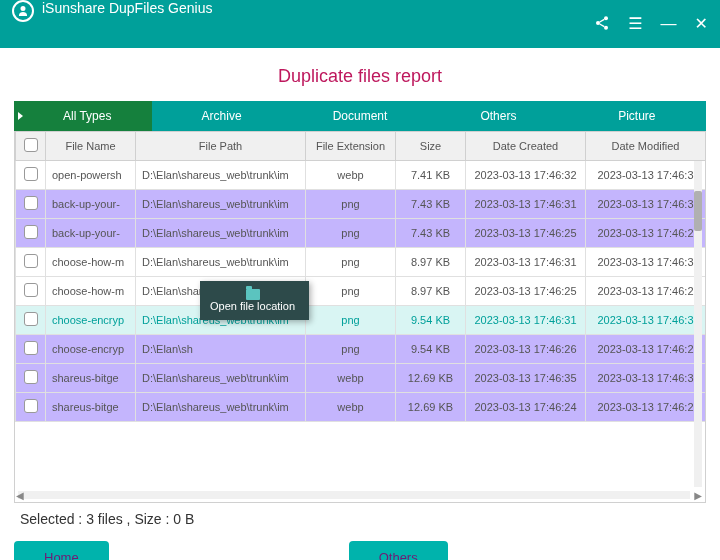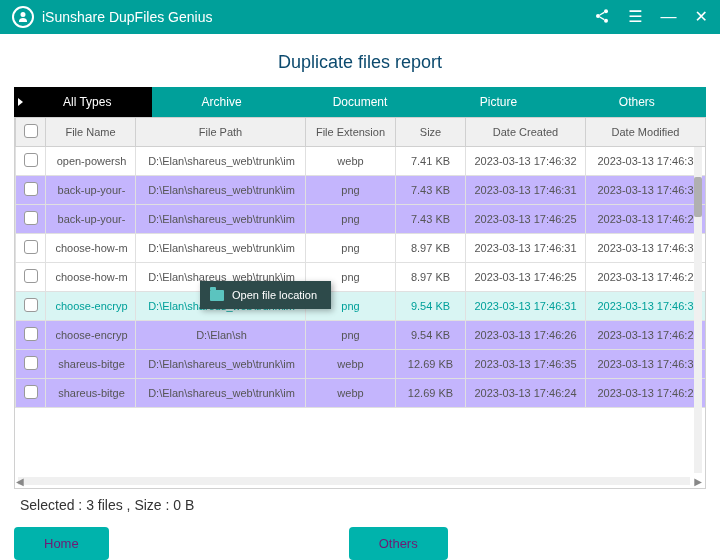--- a/index.html
+++ b/index.html
@@ -1,55 +1,55 @@
 <!DOCTYPE html>
 <html><head>
 <meta charset="utf-8">
 <style>
   * { box-sizing: border-box; margin: 0; padding: 0; }
   body { font-family: -apple-system, Arial, sans-serif; font-size: 12px; background: #fff; width: 720px; height: 560px; overflow: hidden; }
   
-  .titlebar { background: #00a09a; height: 34px; display: flex; align-items: center; padding: 0 12px; color: #fff; }
+  .titlebar { background: #00a09a; height: 48px; display: flex; padding: 0 12px; color: #fff; }
   .logo { width: 22px; height: 22px; border: 2px solid #fff; border-radius: 50%; display: flex; align-items: center; justify-content: center; margin-right: 8px; }
   .logo svg { width: 12px; height: 12px; fill: #fff; }
   .app-title { font-size: 14px; font-weight: 400; flex: 1; }
   .titlebar-icons { display: flex; gap: 18px; align-items: center; }
   .titlebar-icons span { cursor: pointer; font-size: 16px; line-height: 1; }
   .close-x { font-size: 20px; font-weight: 300; }
   
-  .page-title { text-align: center; font-size: 18px; font-weight: 400; color: #0c4a6e; padding: 18px 0 14px; }
+  .page-title { text-align: center; font-size: 18px; font-weight: 400; color: #be185d; padding: 18px 0 14px; }
   
   .content { padding: 0 14px; }
   
   .tabs { display: flex; background: #00a09a; }
   .tab { flex: 1; text-align: center; color: #fff; padding: 8px 4px; font-size: 12px; cursor: pointer; position: relative; }
-  .tab.active { background: #000000; }
+  .tab.active { background: #15803d; }
   .tab.active::before { content: ''; position: absolute; left: 4px; top: 50%; transform: translateY(-50%); width: 0; height: 0; border-top: 4px solid transparent; border-bottom: 4px solid transparent; border-left: 5px solid #fff; }
   .tab.active span { margin-left: 8px; }
   
   .table-wrap { border: 1px solid #d0d0d0; border-top: none; height: 372px; overflow: hidden; position: relative; }
   .table { width: 100%; border-collapse: collapse; table-layout: fixed; }
   .table th { background: #f0f0f0; border: 1px solid #d0d0d0; padding: 6px 4px; font-weight: 400; font-size: 11px; color: #555; text-align: center; }
   .table td { border: 1px solid #e0e0e0; padding: 6px 4px; font-size: 11px; color: #555; white-space: nowrap; overflow: hidden; text-overflow: ellipsis; text-align: center; }
-  .table td.left { text-align: center; padding-left: 6px; }
+  .table td.left { text-align: left; padding-left: 6px; }
   .chk-col { width: 30px; }
   .chk { width: 14px; height: 14px; border: 1px solid #999; border-radius: 3px; display: inline-block; background: #fff; }
   
   .row-pair-a { background: #fff; }
   .row-pair-b { background: #c4b5fd; }
   .row-selected { background: #d9f5f3; }
   .row-selected td { color: #00a09a; }
   
   .scrollbar-v { position: absolute; right: 3px; top: 30px; bottom: 15px; width: 8px; background: #f0f0f0; }
   .scrollbar-v .thumb { position: absolute; top: 30px; width: 8px; height: 40px; background: #b0b0b0; border-radius: 2px; }
   .scrollbar-h { position: absolute; left: 3px; right: 15px; bottom: 3px; height: 8px; background: #f0f0f0; }
   .scrollbar-h .arrow-l { position: absolute; left: -2px; top: -1px; font-size: 10px; color: #888; }
   .scrollbar-h .arrow-r { position: absolute; right: -12px; top: -1px; font-size: 10px; color: #888; }
   
-  .context-menu { position: absolute; left: 200px; top: 281px; background: #2d4a4a; color: #fff; padding: 8px 14px 8px 10px; font-size: 11px; box-shadow: 2px 2px 6px rgba(0,0,0,0.3); display: flex; align-items: center; gap: 8px; z-index: 10; }
+  .context-menu { position: absolute; left: 200px; top: 281px; background: #2d4a4a; color: #fff; padding: 8px 14px 8px 10px; font-size: 11px; box-shadow: 2px 2px 6px rgba(0,0,0,0.3); display: flex; align-items: center; gap: 0; z-index: 10; flex-direction: column; }
   .context-menu .folder-icon { width: 14px; height: 11px; background: #5bc4bf; border-radius: 1px; position: relative; }
   .context-menu .folder-icon::before { content: ''; position: absolute; top: -3px; left: 0; width: 6px; height: 3px; background: #5bc4bf; border-radius: 1px 1px 0 0; }
   
   .status { padding: 8px 6px; font-size: 14px; color: #333; }
   
   .bottom-buttons { display: flex; gap: 240px; padding: 6px 14px; }
   .btn { background: #00b3ac; color: #701a75; padding: 9px 30px; border: none; border-radius: 4px; font-size: 13px; cursor: pointer; }
 </style>
 </head>
 <body>
@@ -74,22 +74,22 @@
   </div>
 </div>
 
 <div class="page-title">Duplicate files report</div>
 
 <div class="content">
   <div class="tabs" id="tabs">
       <div class="tab active"><span>All Types</span></div>
       <div class="tab"><span>Archive</span></div>
       <div class="tab"><span>Document</span></div>
+      <div class="tab"><span>Others</span></div>
       <div class="tab"><span>Picture</span></div>
-      <div class="tab"><span>Others</span></div>
     </div>
 
   <div class="table-wrap">
     <table class="table">
       <colgroup>
         <col class="chk-col">
           <col style="width:90px">
           <col style="width:170px">
           <col style="width:90px">
           <col style="width:70px">

